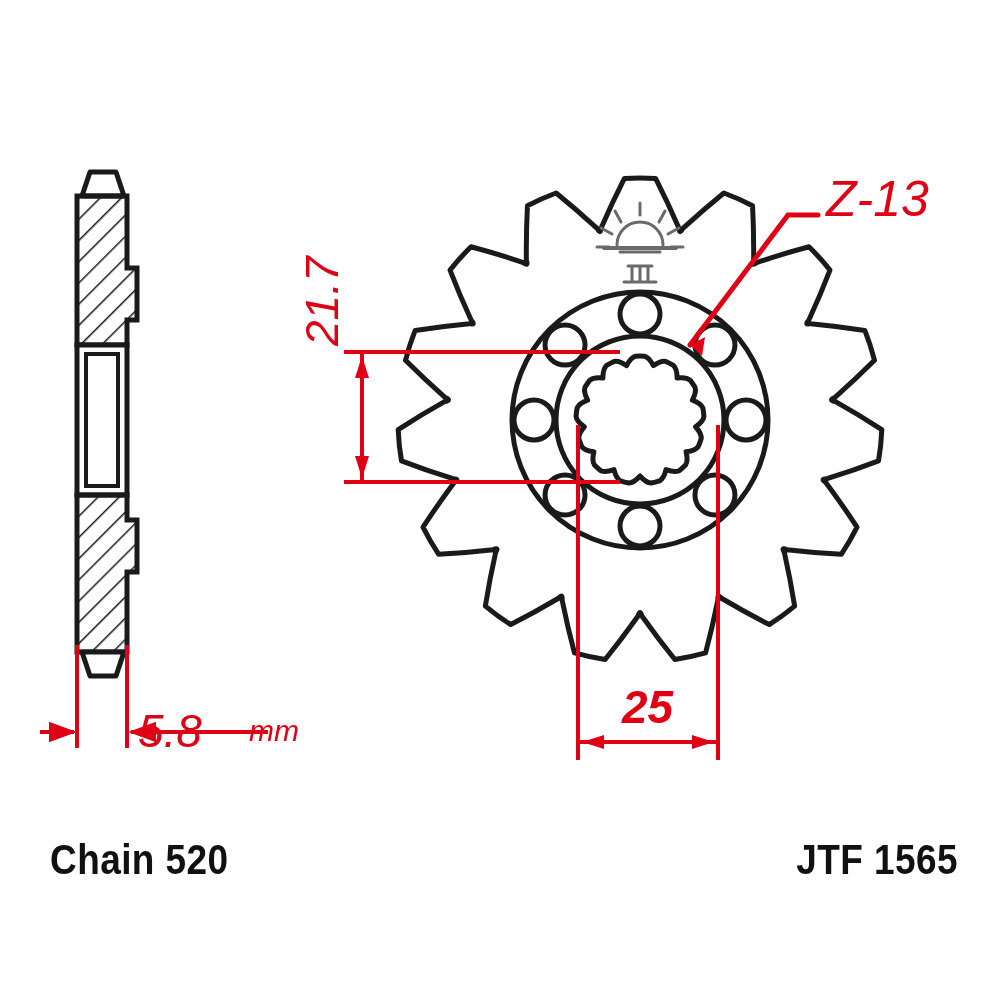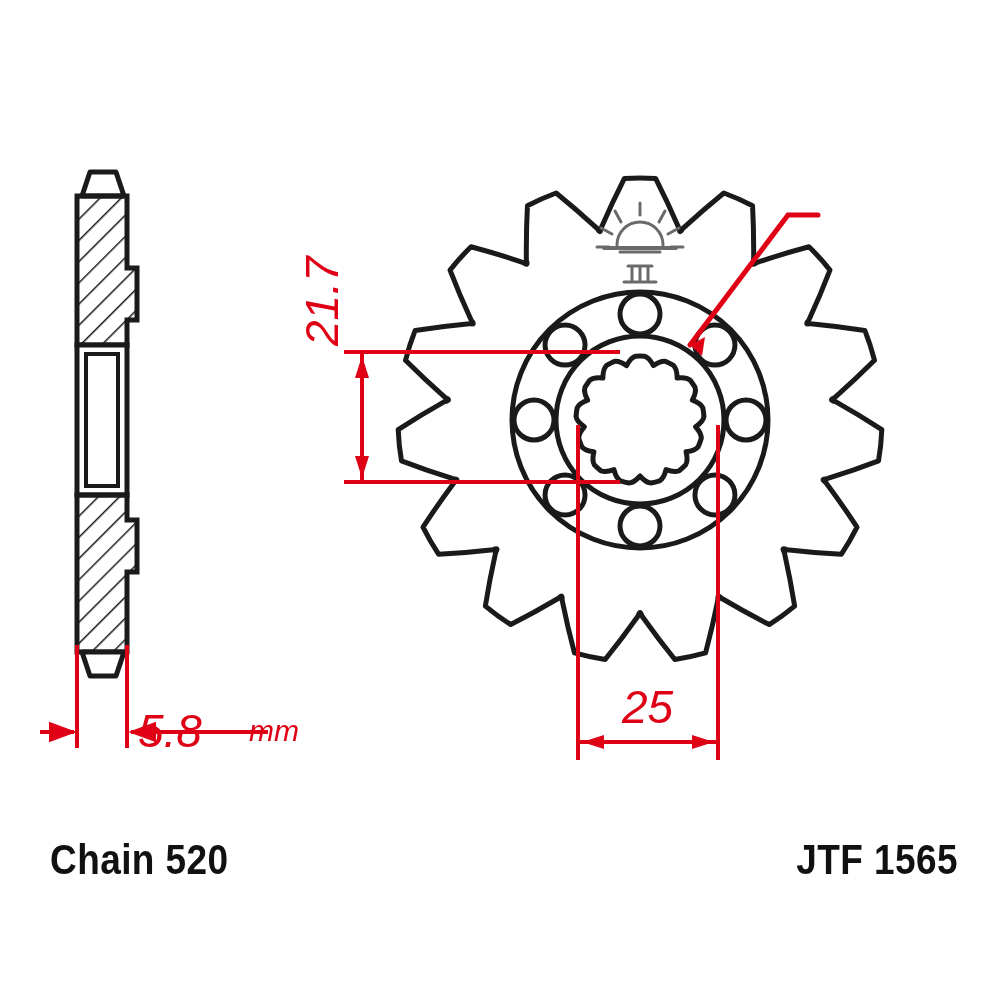--- a/index.html
+++ b/index.html
@@ -158,25 +158,26 @@
       <line x1="578" y1="742" x2="718" y2="742"></line>
       <path d="M 582 742 L 604 735 L 604 749 Z" fill="#e00016" stroke="none"></path>
       <path d="M 714 742 L 692 735 L 692 749 Z" fill="#e00016" stroke="none"></path>
     </g>
   </svg>
 
   <div class="label-layer">
 
     <div class="txt dim dim-large dim-rot" style="left: 345px; top: 300px;">21.7</div>
 
-    <div class="txt dim dim-large" style="left: 622px; top: 684px;">25</div>
+    <div class="txt dim dim-large" style="left: 622px; top: 684px; font-weight: bold;">25</div>
 
     <div class="txt dim dim-large" style="left: 138px; top: 708px;">5.8</div>
 
     <div class="txt dim dim-small" style="left: 212px; top: 716px; margin-left: 37px;">mm</div>
 
+    <div class="txt dim dim-large" style="left: 826px; top: 174px; font-size: 50px;">Z-13</div>
 
     <div class="txt caption" style="left: 50px; top: 838px;">Chain 520</div>
 
     <div class="txt caption right" style="right: 42px; top: 838px;">JTF 1565</div>
 
   </div>
 </div>
 
 </body></html>

